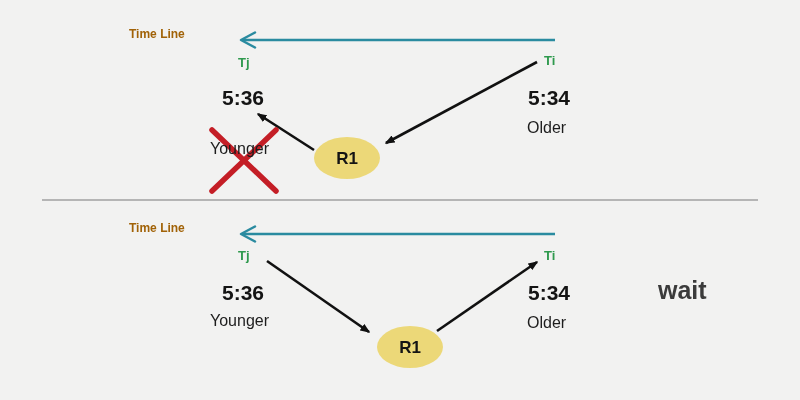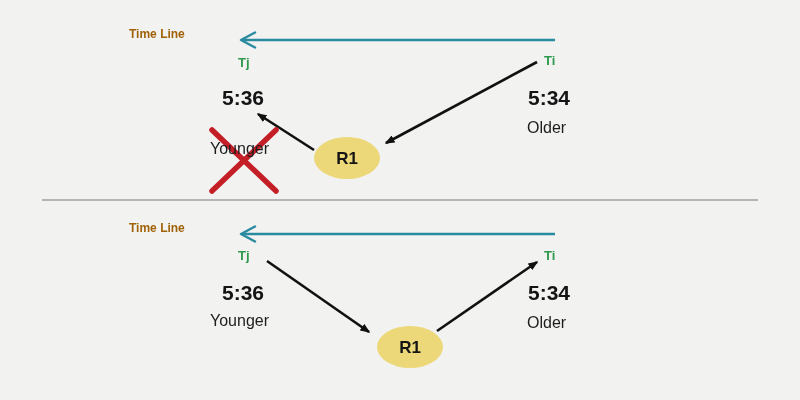--- a/index.html
+++ b/index.html
@@ -145,15 +145,16 @@
     <div class="lbl timeline-label" style="left:129px; top:21px;">Time Line</div>
 
     <div class="lbl txn-name" style="left:238px; top:48px;">Tj</div>
     <div class="lbl txn-time" style="left:222px; top:81px;">5:36</div>
     <div class="lbl age-label" style="left:210px; top:112px;">Younger</div>
 
     <div class="lbl txn-name" style="left:544px; top:48px;">Ti</div>
     <div class="lbl txn-time" style="left:528px; top:81px;">5:34</div>
     <div class="lbl age-label" style="left:527px; top:114px;">Older</div>
 
+    <div class="lbl outcome-label" style="left:658px; top:76px;">wait</div>
   </div>
 
 </div>
 
 </body></html>

